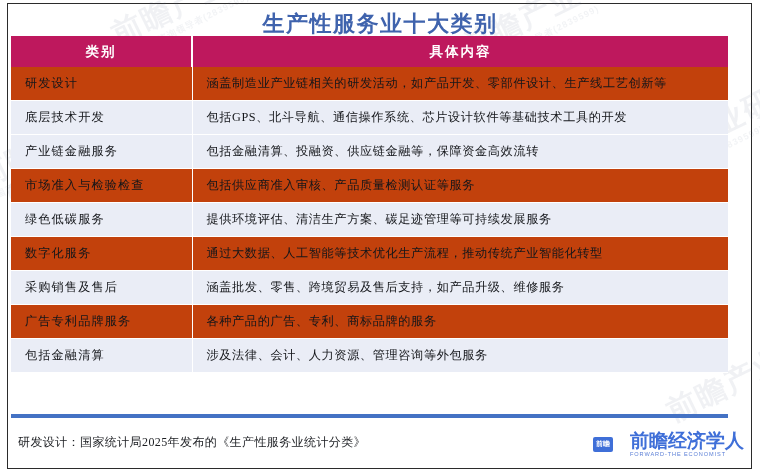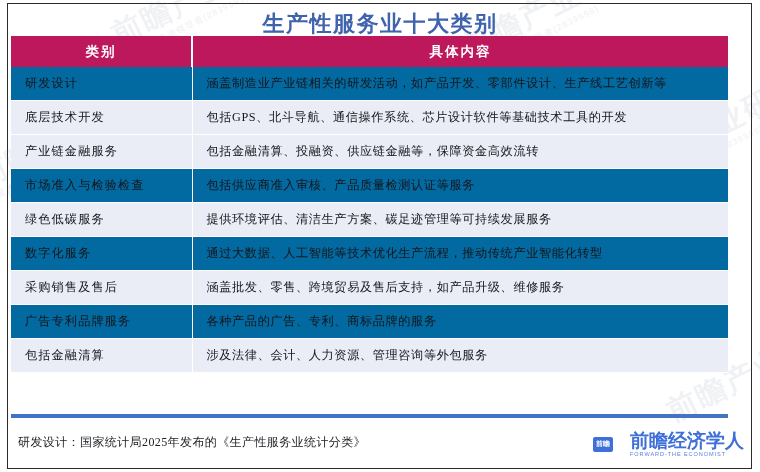--- a/index.html
+++ b/index.html
@@ -119,21 +119,21 @@
     color: #14161a;
     padding: 0 0 0 14px;
     letter-spacing: 0.6px;
     border-right: 1px solid #ffffff;
     border-bottom: 1px solid #ffffff;
     font-family: "Liberation Serif", "DejaVu Serif", serif;
     white-space: nowrap;
     overflow: hidden;
   }
   tbody td.cat { letter-spacing: 1.1px; }
-  tbody tr.odd  td { background: #0369a1; }
+  tbody tr.odd  td { background: #c2410c; }
   tbody tr.even td { background: #eaedf6; margin-left: 20px; }
   tbody td:last-child { border-right: none; }
 
   
   #table-bottom-rule {
     position: absolute;
     left: 11px;
     top: 414px;
     width: 717px;
     height: 4px;

